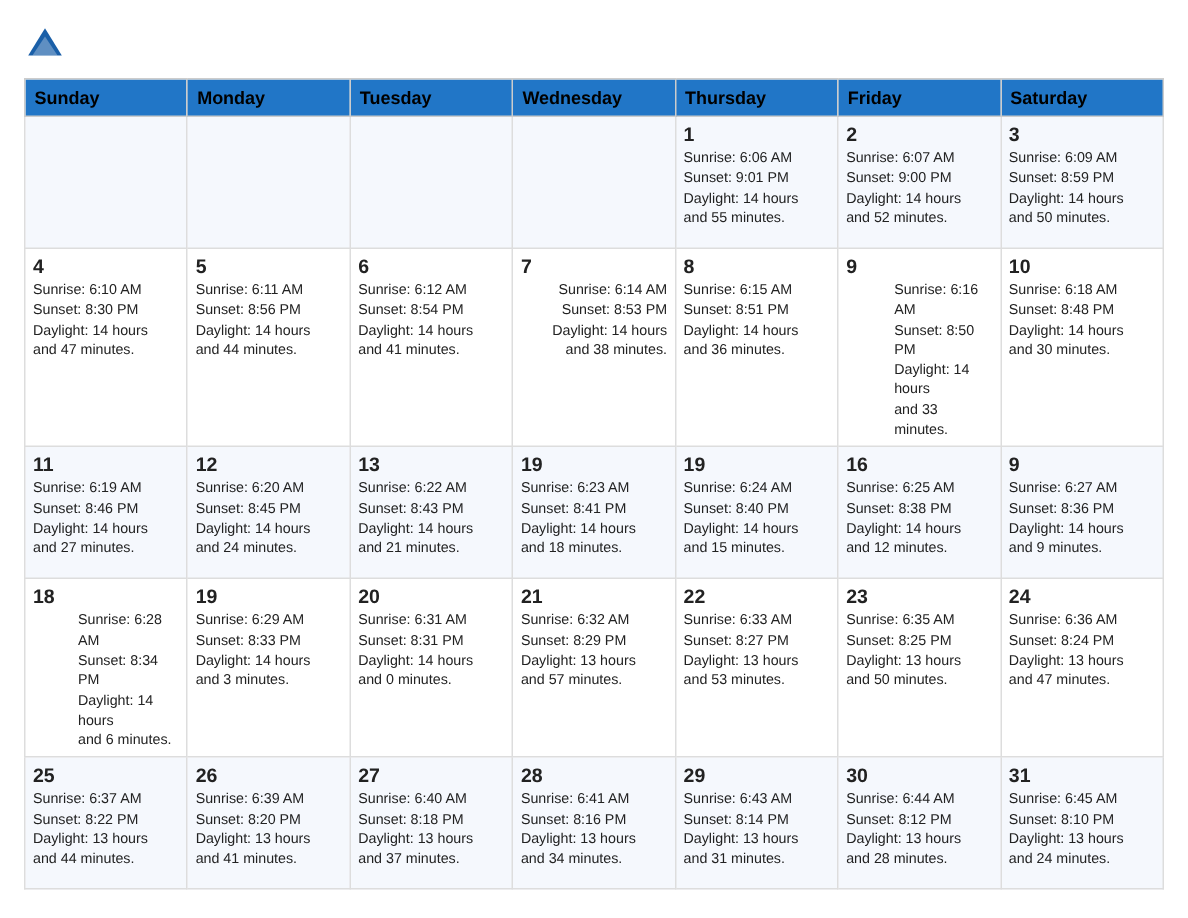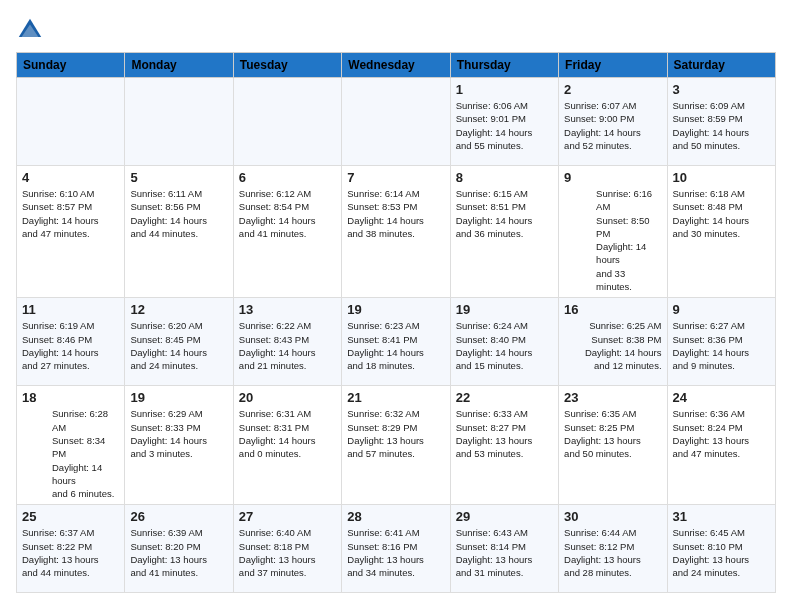--- a/index.html
+++ b/index.html
@@ -147,41 +147,41 @@
           <div class="day-info" style="white-space: pre-line;">Sunrise: 6:09 AM
 Sunset: 8:59 PM
 Daylight: 14 hours
 and 50 minutes.</div>
         </td>
       </tr>
       <tr>
         <td>
           <span class="day-num">4</span>
           <div class="day-info" style="white-space: pre-line;">Sunrise: 6:10 AM
-Sunset: 8:57 PM
+Sunset: 8:30 PM
 Daylight: 14 hours
 and 47 minutes.</div>
         </td>
         <td>
           <span class="day-num">5</span>
           <div class="day-info" style="white-space: pre-line;">Sunrise: 6:11 AM
 Sunset: 8:56 PM
 Daylight: 14 hours
 and 44 minutes.</div>
         </td>
         <td>
           <span class="day-num">6</span>
           <div class="day-info" style="white-space: pre-line;">Sunrise: 6:12 AM
 Sunset: 8:54 PM
 Daylight: 14 hours
 and 41 minutes.</div>
         </td>
         <td>
           <span class="day-num">7</span>
-          <div class="day-info" style="white-space: pre-line;">Sunrise: 6:14 AM
+          <div class="day-info" style="white-space: pre-line; text-align: right;">Sunrise: 6:14 AM
 Sunset: 8:53 PM
 Daylight: 14 hours
 and 38 minutes.</div>
         </td>
         <td>
           <span class="day-num">8</span>
           <div class="day-info" style="white-space: pre-line;">Sunrise: 6:15 AM
 Sunset: 8:51 PM
 Daylight: 14 hours
 and 36 minutes.</div>
@@ -232,21 +232,21 @@
         </td>
         <td>
           <span class="day-num">19</span>
           <div class="day-info" style="white-space: pre-line;">Sunrise: 6:24 AM
 Sunset: 8:40 PM
 Daylight: 14 hours
 and 15 minutes.</div>
         </td>
         <td>
           <span class="day-num">16</span>
-          <div class="day-info" style="white-space: pre-line; text-align: right;">Sunrise: 6:25 AM
+          <div class="day-info" style="white-space: pre-line;">Sunrise: 6:25 AM
 Sunset: 8:38 PM
 Daylight: 14 hours
 and 12 minutes.</div>
         </td>
         <td>
           <span class="day-num">9</span>
           <div class="day-info" style="white-space: pre-line;">Sunrise: 6:27 AM
 Sunset: 8:36 PM
 Daylight: 14 hours
 and 9 minutes.</div>

